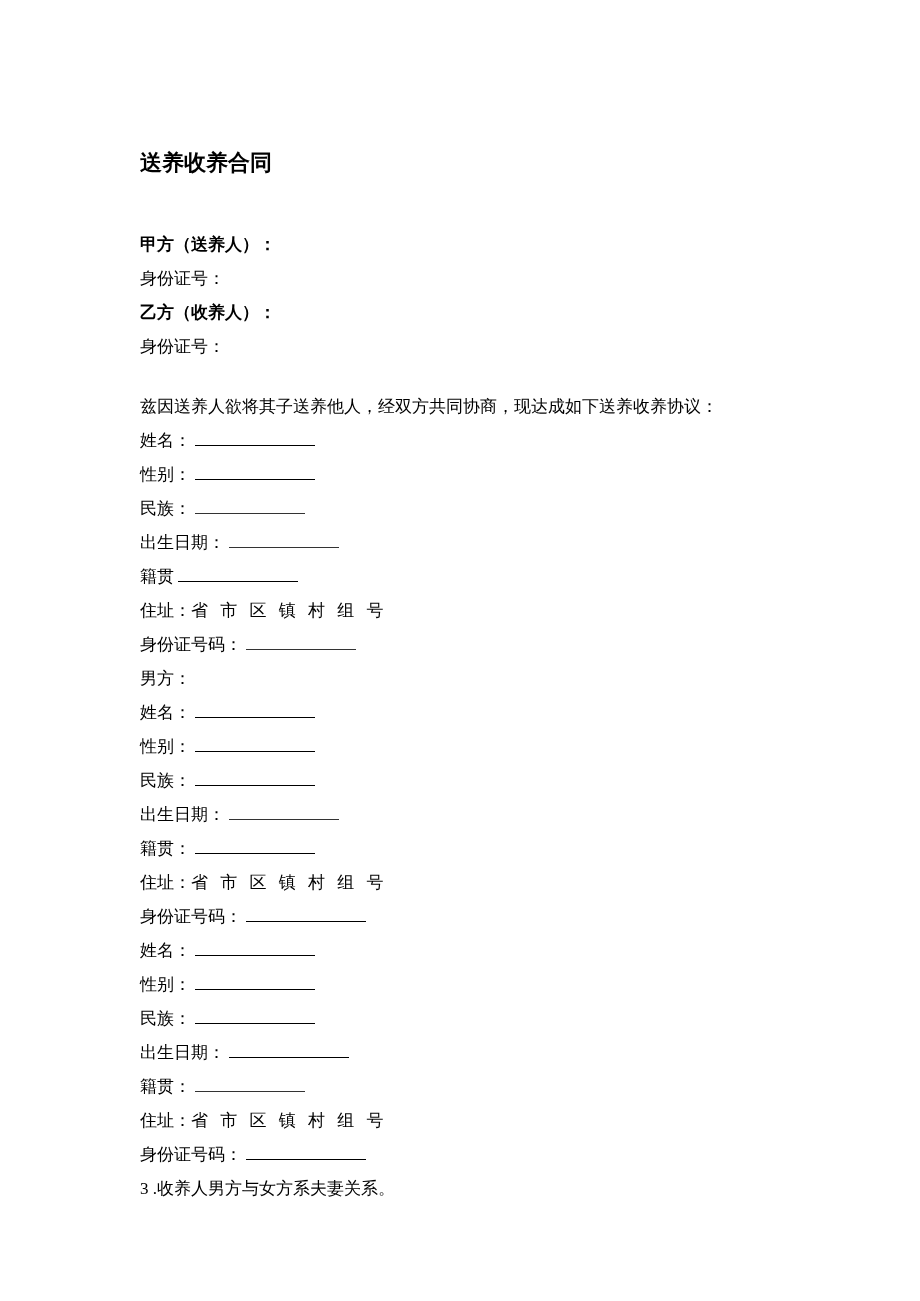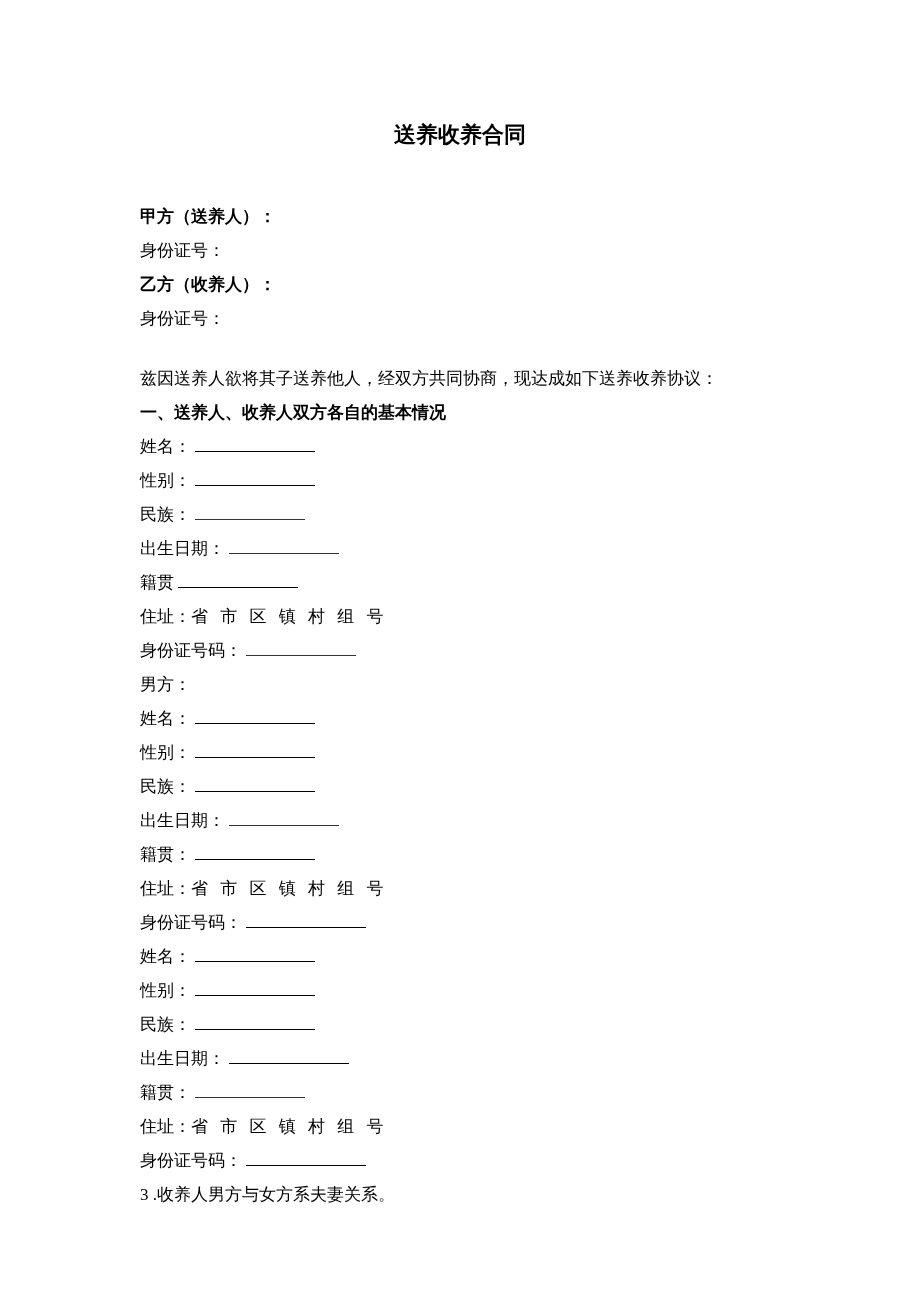--- a/index.html
+++ b/index.html
@@ -11,24 +11,24 @@
       background: #ffffff;
       font-family: "SimSun", "宋体", serif;
       width: 920px;
       height: 1301px;
       position: relative;
     }
     .page {
       padding: 120px 140px 60px 140px;
     }
     .title {
-      text-align: center;
       font-size: 22px;
       font-weight: bold;
       margin-bottom: 50px;
+      margin-top: 28px;
     }
     .line {
       font-size: 17px;
       line-height: 2.0;
       color: #000;
       white-space: pre;
       font-family: Liberation Serif, serif;
     }
     .bold {
       font-weight: bold;
@@ -63,21 +63,20 @@
   <div class="title">送养收养合同</div>
 
   <div class="line bold">甲方（送养人）：</div>
   <div class="line">身份证号：</div>
   <div class="line bold">乙方（收养人）：</div>
   <div class="line">身份证号：</div>
 
   <div class="spacer"></div>
 
   <div class="line">兹因送养人欲将其子送养他人，经双方共同协商，现达成如下送养收养协议：</div>
-  <div class="line bold">一、送养人、收养人双方各自的基本情况</div>
 
   <div class="line"><span>姓名：</span><span class="blank"></span></div>
   <div class="line"><span>性别：</span><span class="blank"></span></div>
   <div class="line"><span>民族：</span><span class="blank-sm"></span></div>
   <div class="line"><span>出生日期：</span><span class="blank-sm"></span></div>
   <div class="line"><span>籍贯</span><span class="blank"></span></div>
   <div class="line"><span>住址：</span><span class="addr">省 市 区 镇 村 组 号</span></div>
   <div class="line"><span>身份证号码：</span><span class="blank-sm"></span></div>
 
   <div class="line">男方：</div>

